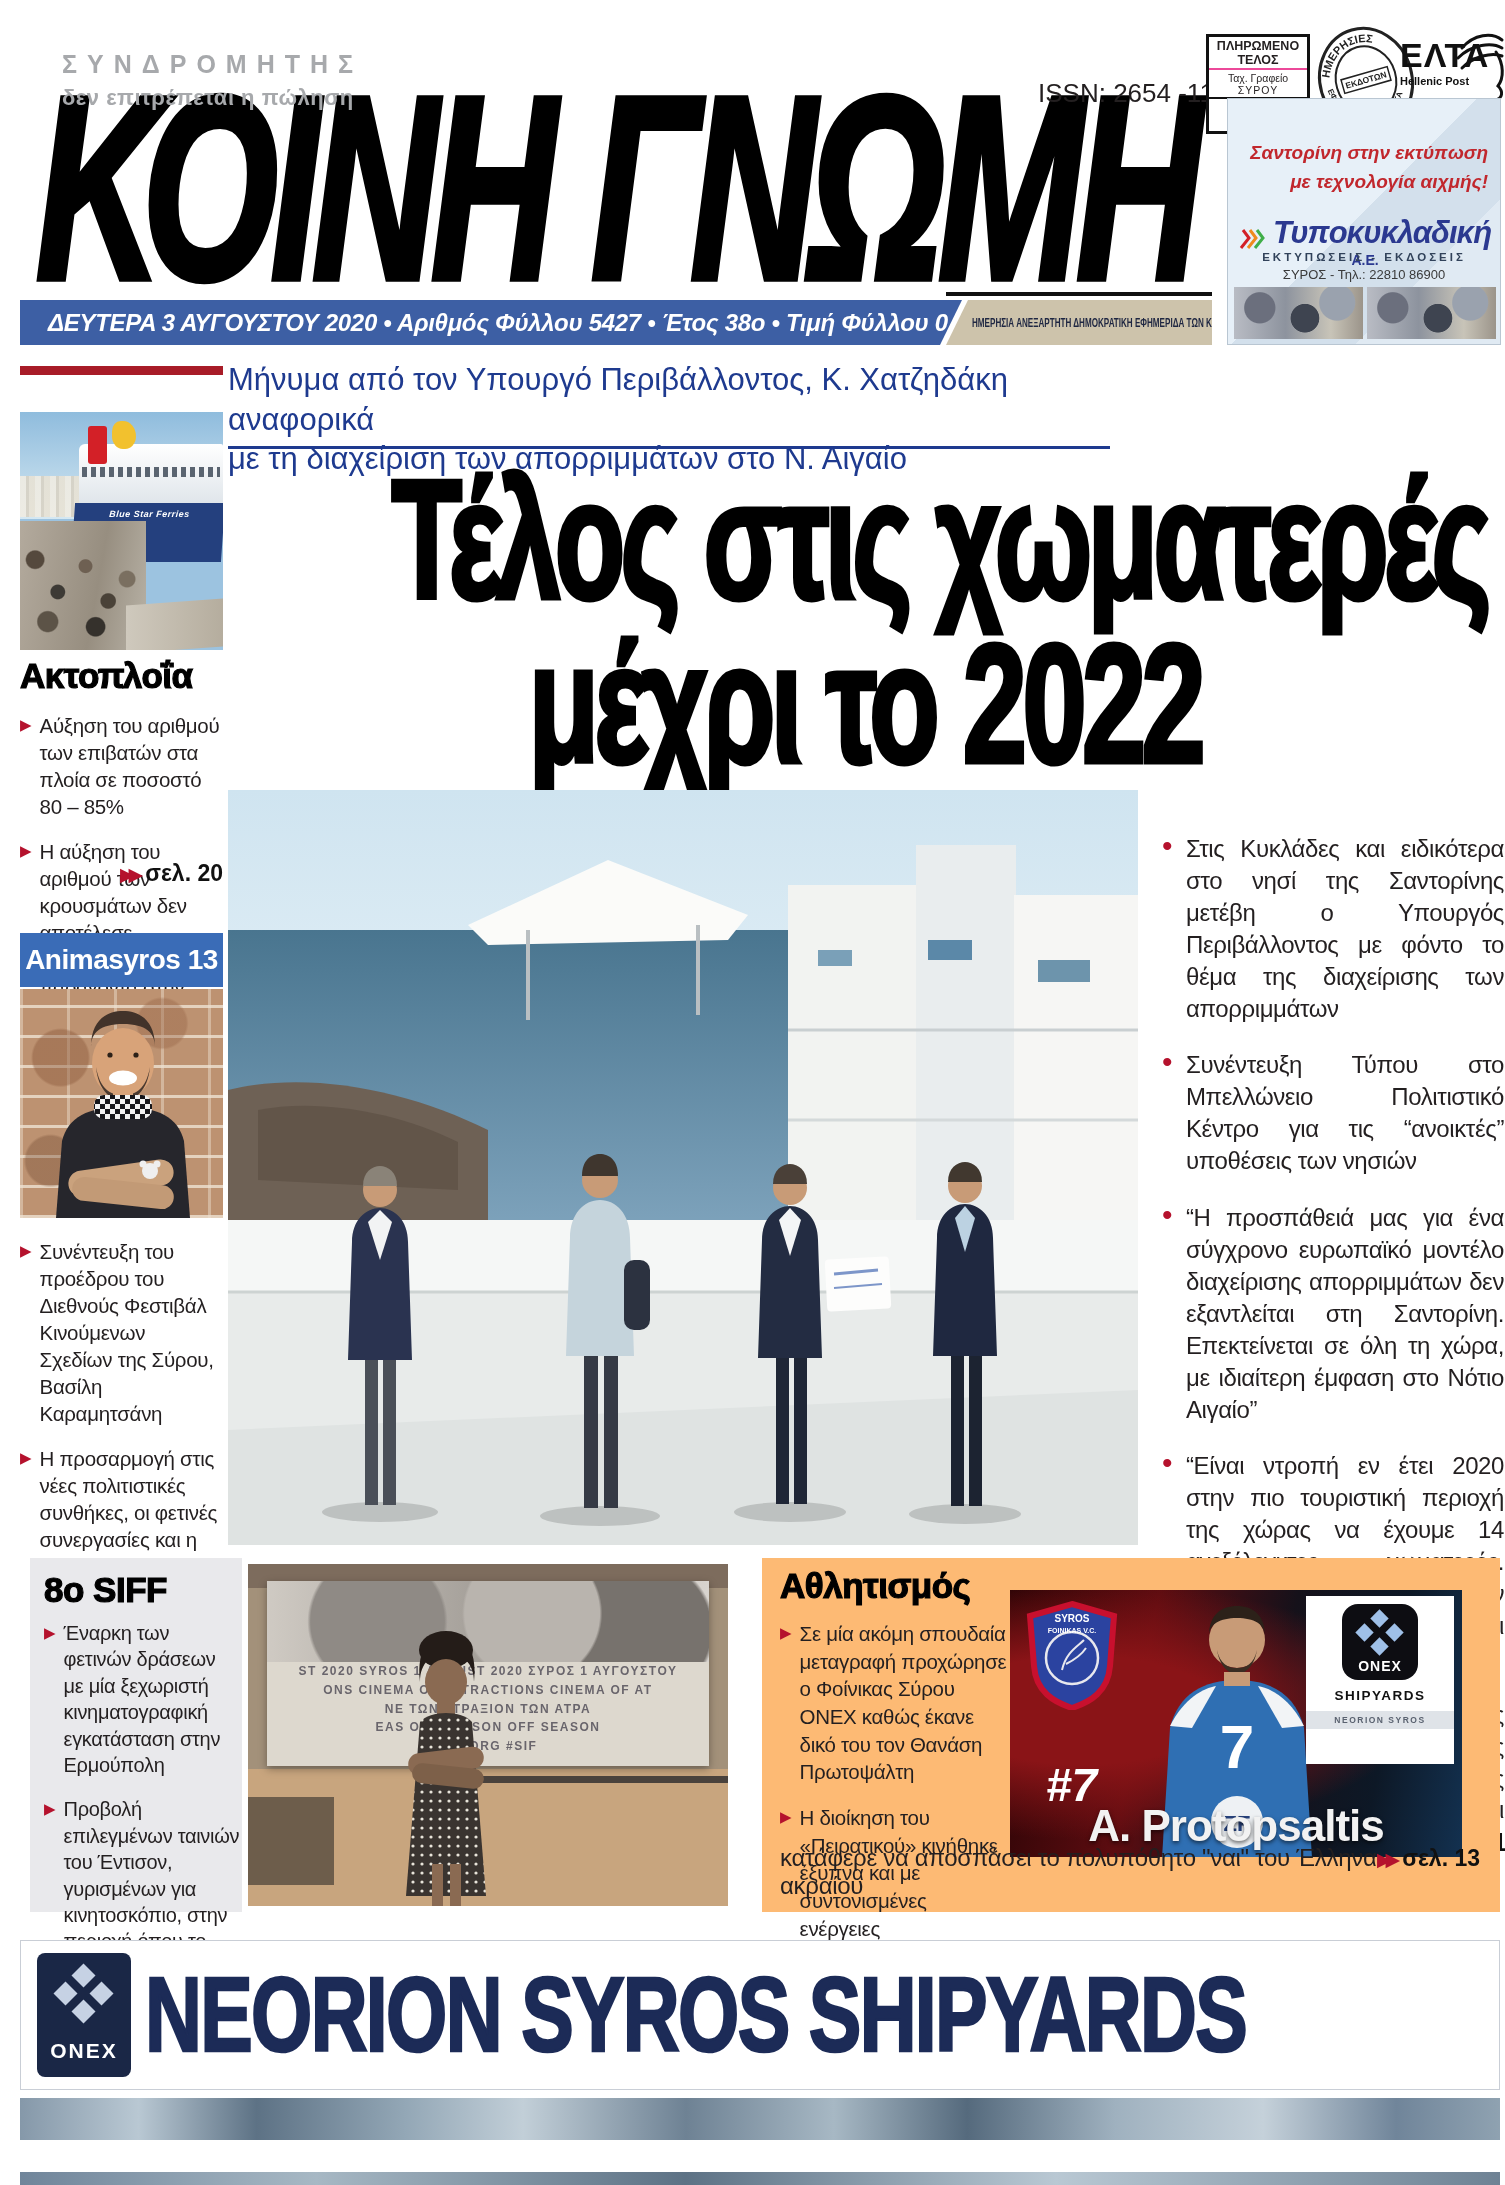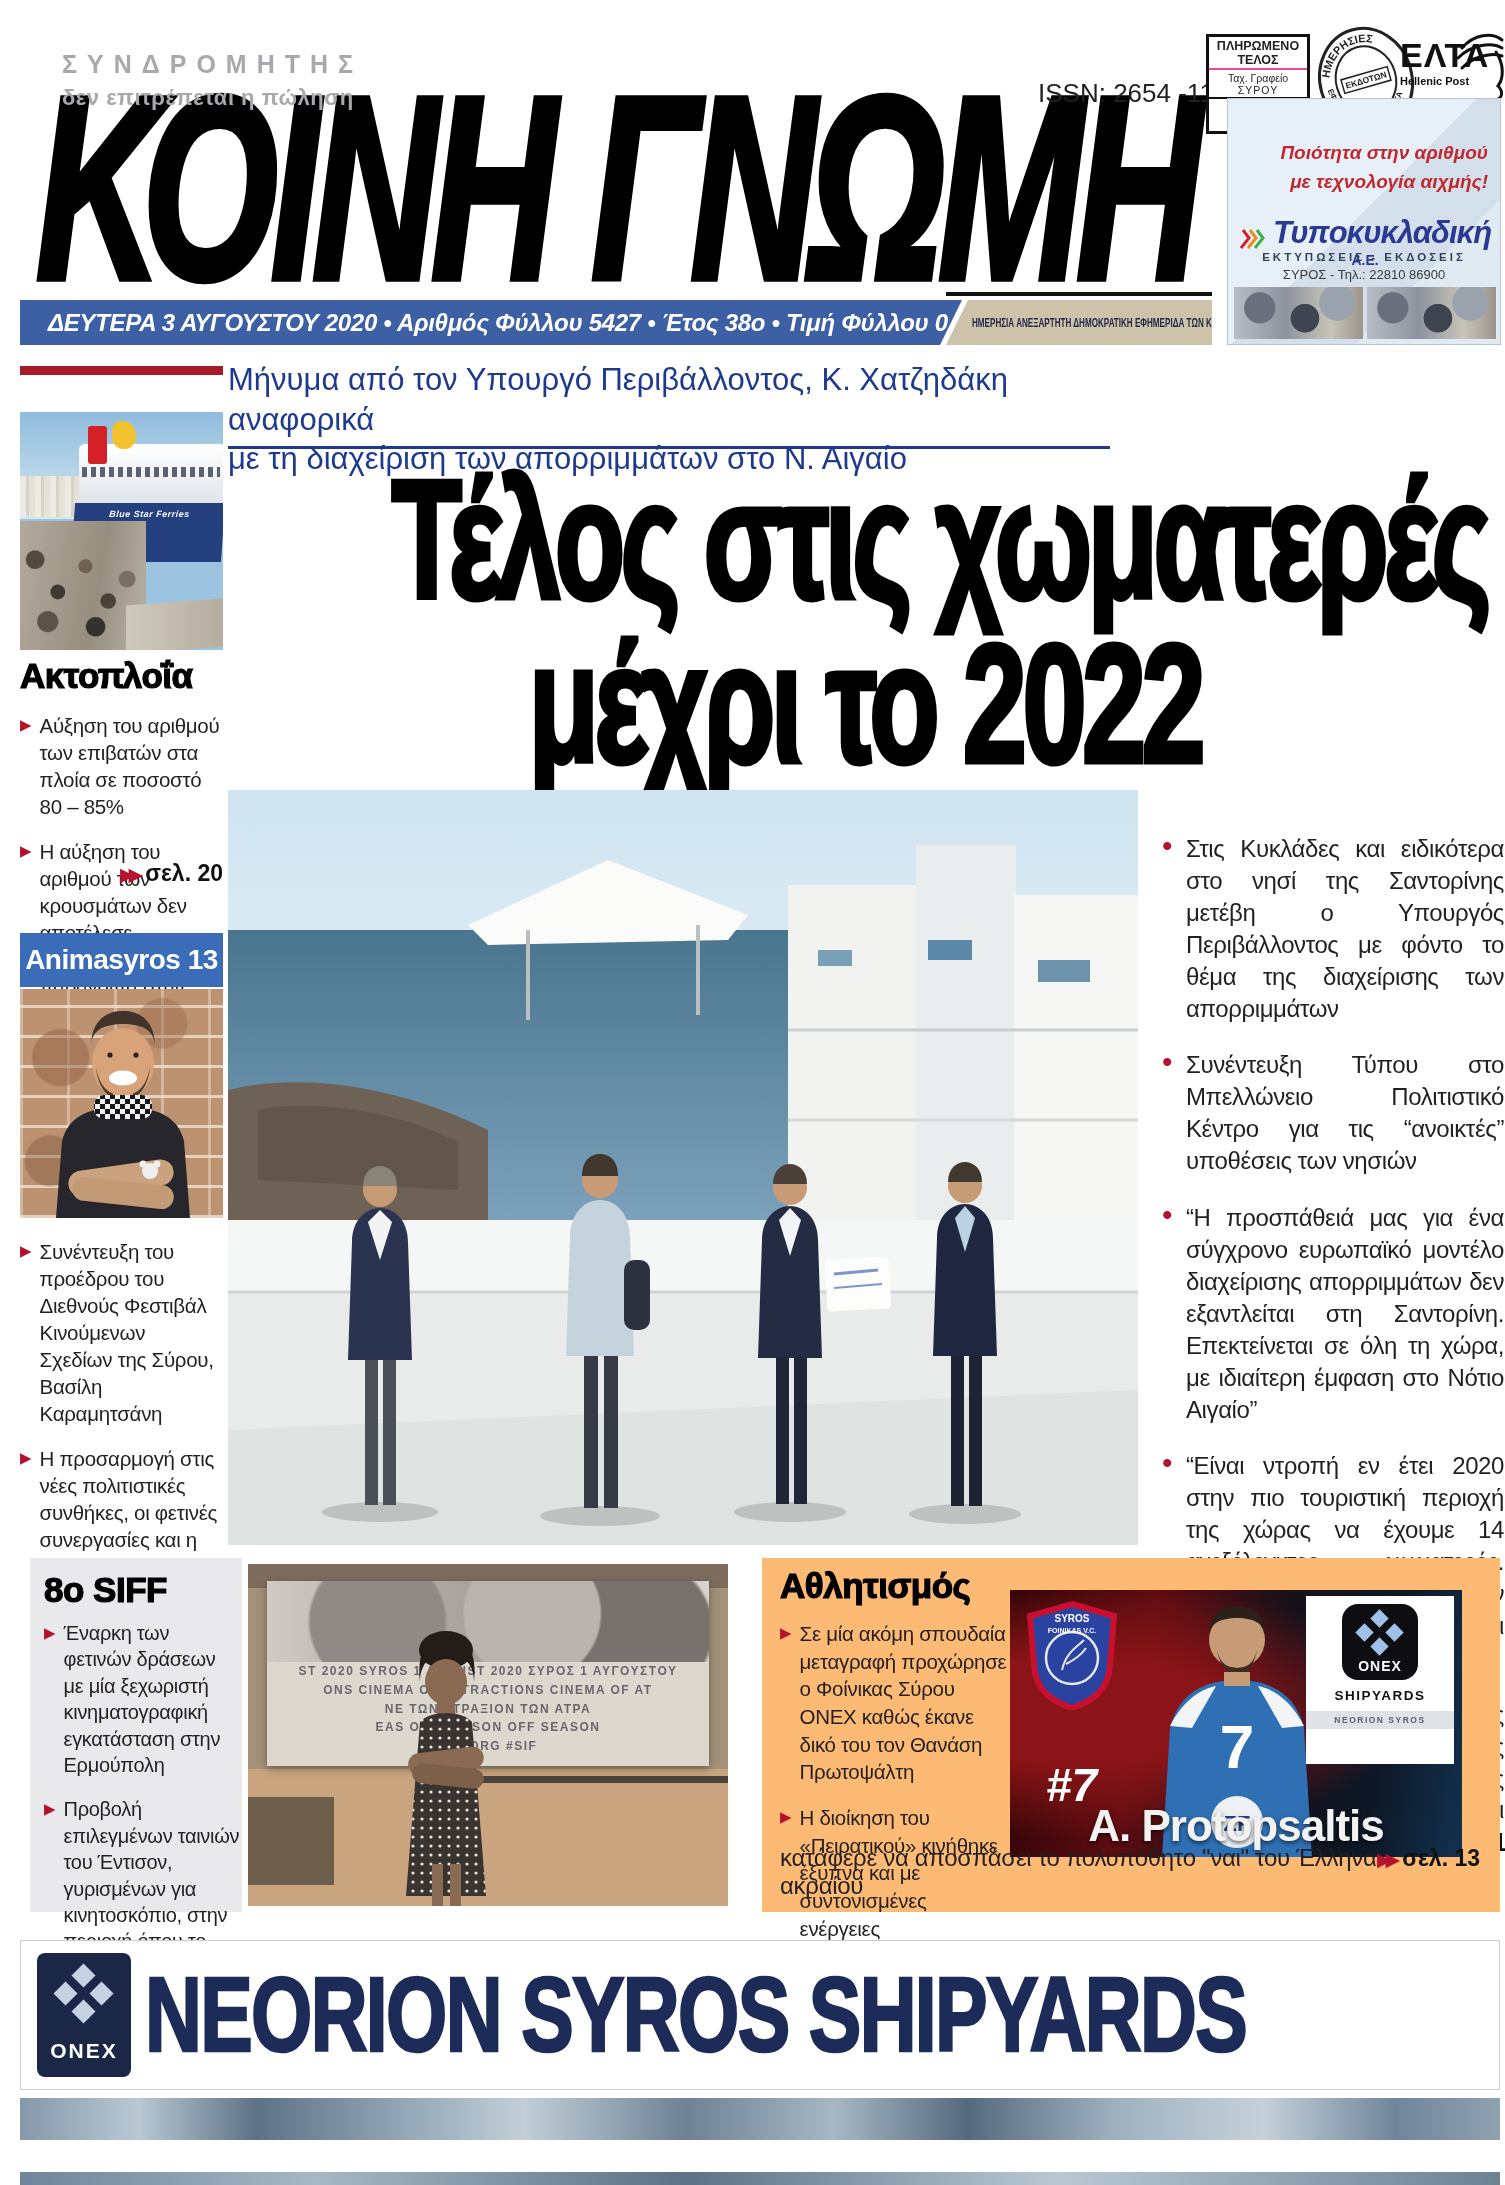--- a/index.html
+++ b/index.html
@@ -244,21 +244,21 @@
   </div>
   <div class="abs eltahead">
     <svg width="54" height="100" viewBox="0 0 54 100">
       <path d="M10,22 C22,8 40,6 50,14 M6,32 C20,18 40,16 50,22 M10,42 C22,30 40,26 50,30" fill="none" stroke="#111" stroke-width="3" stroke-linecap="round"></path>
       <path d="M44,26 C52,38 52,52 46,60 C52,66 50,72 44,74 C48,82 42,92 30,96 C20,98 12,92 14,82" fill="none" stroke="#111" stroke-width="3" stroke-linecap="round"></path>
     </svg>
   </div>
 
   <div class="abs adbox">
     <div class="slogan">
-      <div>Ποιότητα στην αριθμού</div>
+      <div>Σαντορίνη στην εκτύπωση</div>
       <div>με τεχνολογία αιχμής!</div>
     </div>
     <div class="brandrow">
       <svg class="adchev" width="30" height="22" viewBox="0 0 30 22">
         <path d="M2,20 L10,10 L4,2" stroke="#d32027" stroke-width="3" fill="none"></path>
         <path d="M9,20 L17,10 L11,2" stroke="#f08a1d" stroke-width="3" fill="none"></path>
         <path d="M16,20 L24,10 L18,2" stroke="#3fae49" stroke-width="3" fill="none"></path>
       </svg><span class="brand">Τυποκυκλαδική</span>
       <span class="suffix">Α.Ε.</span>
     </div>

